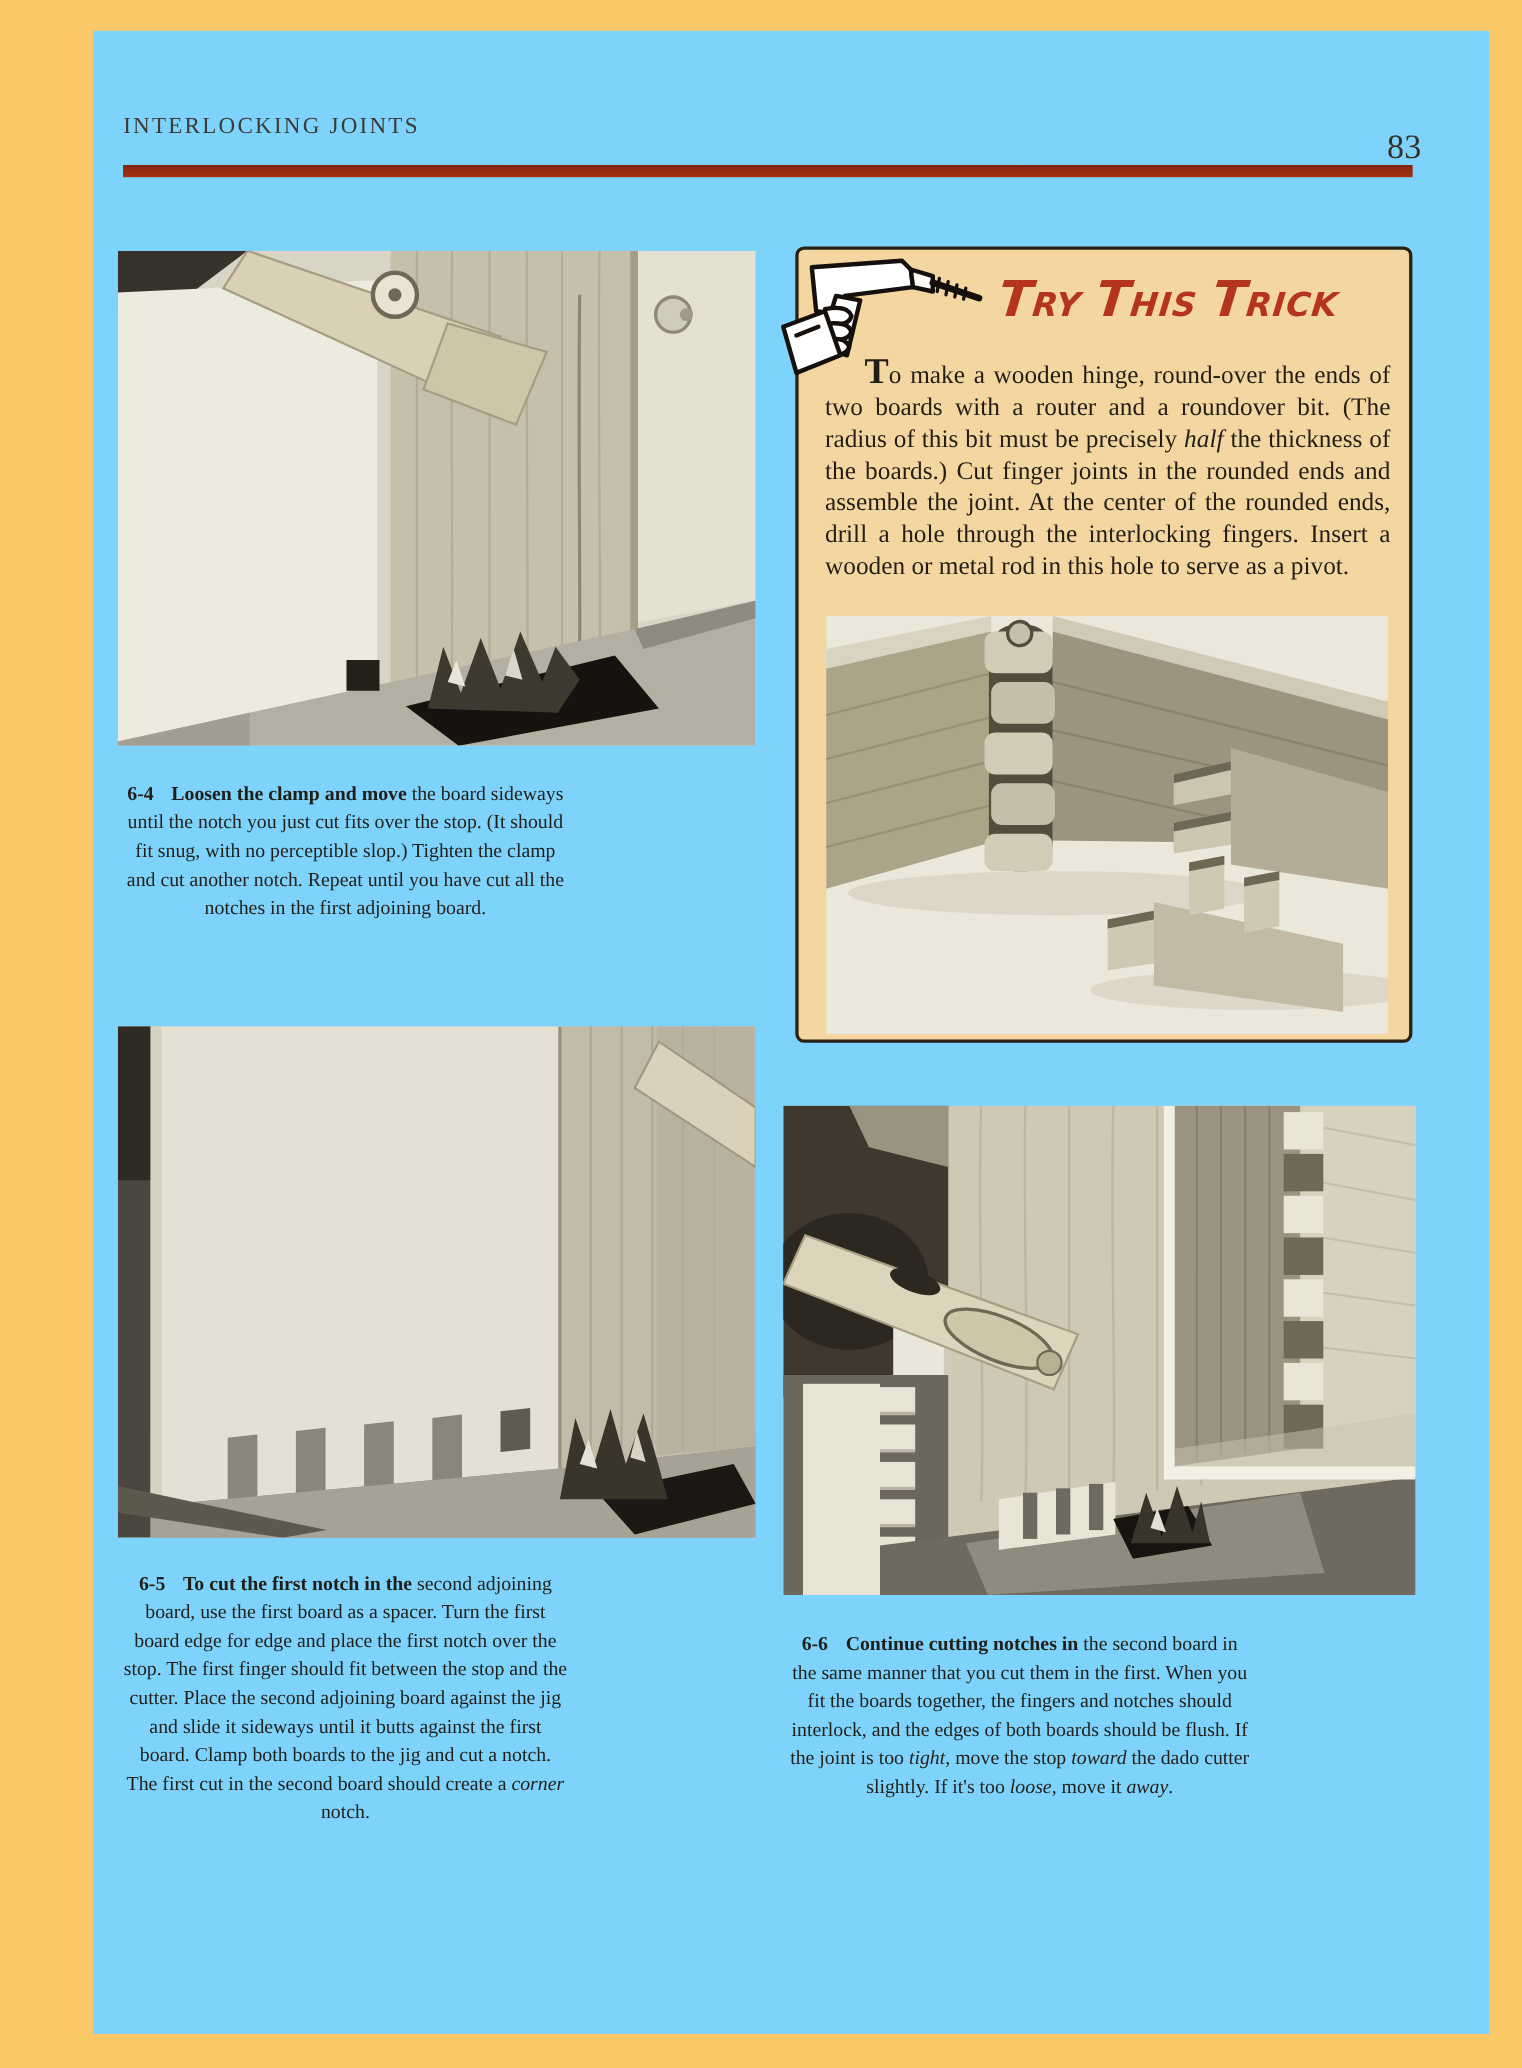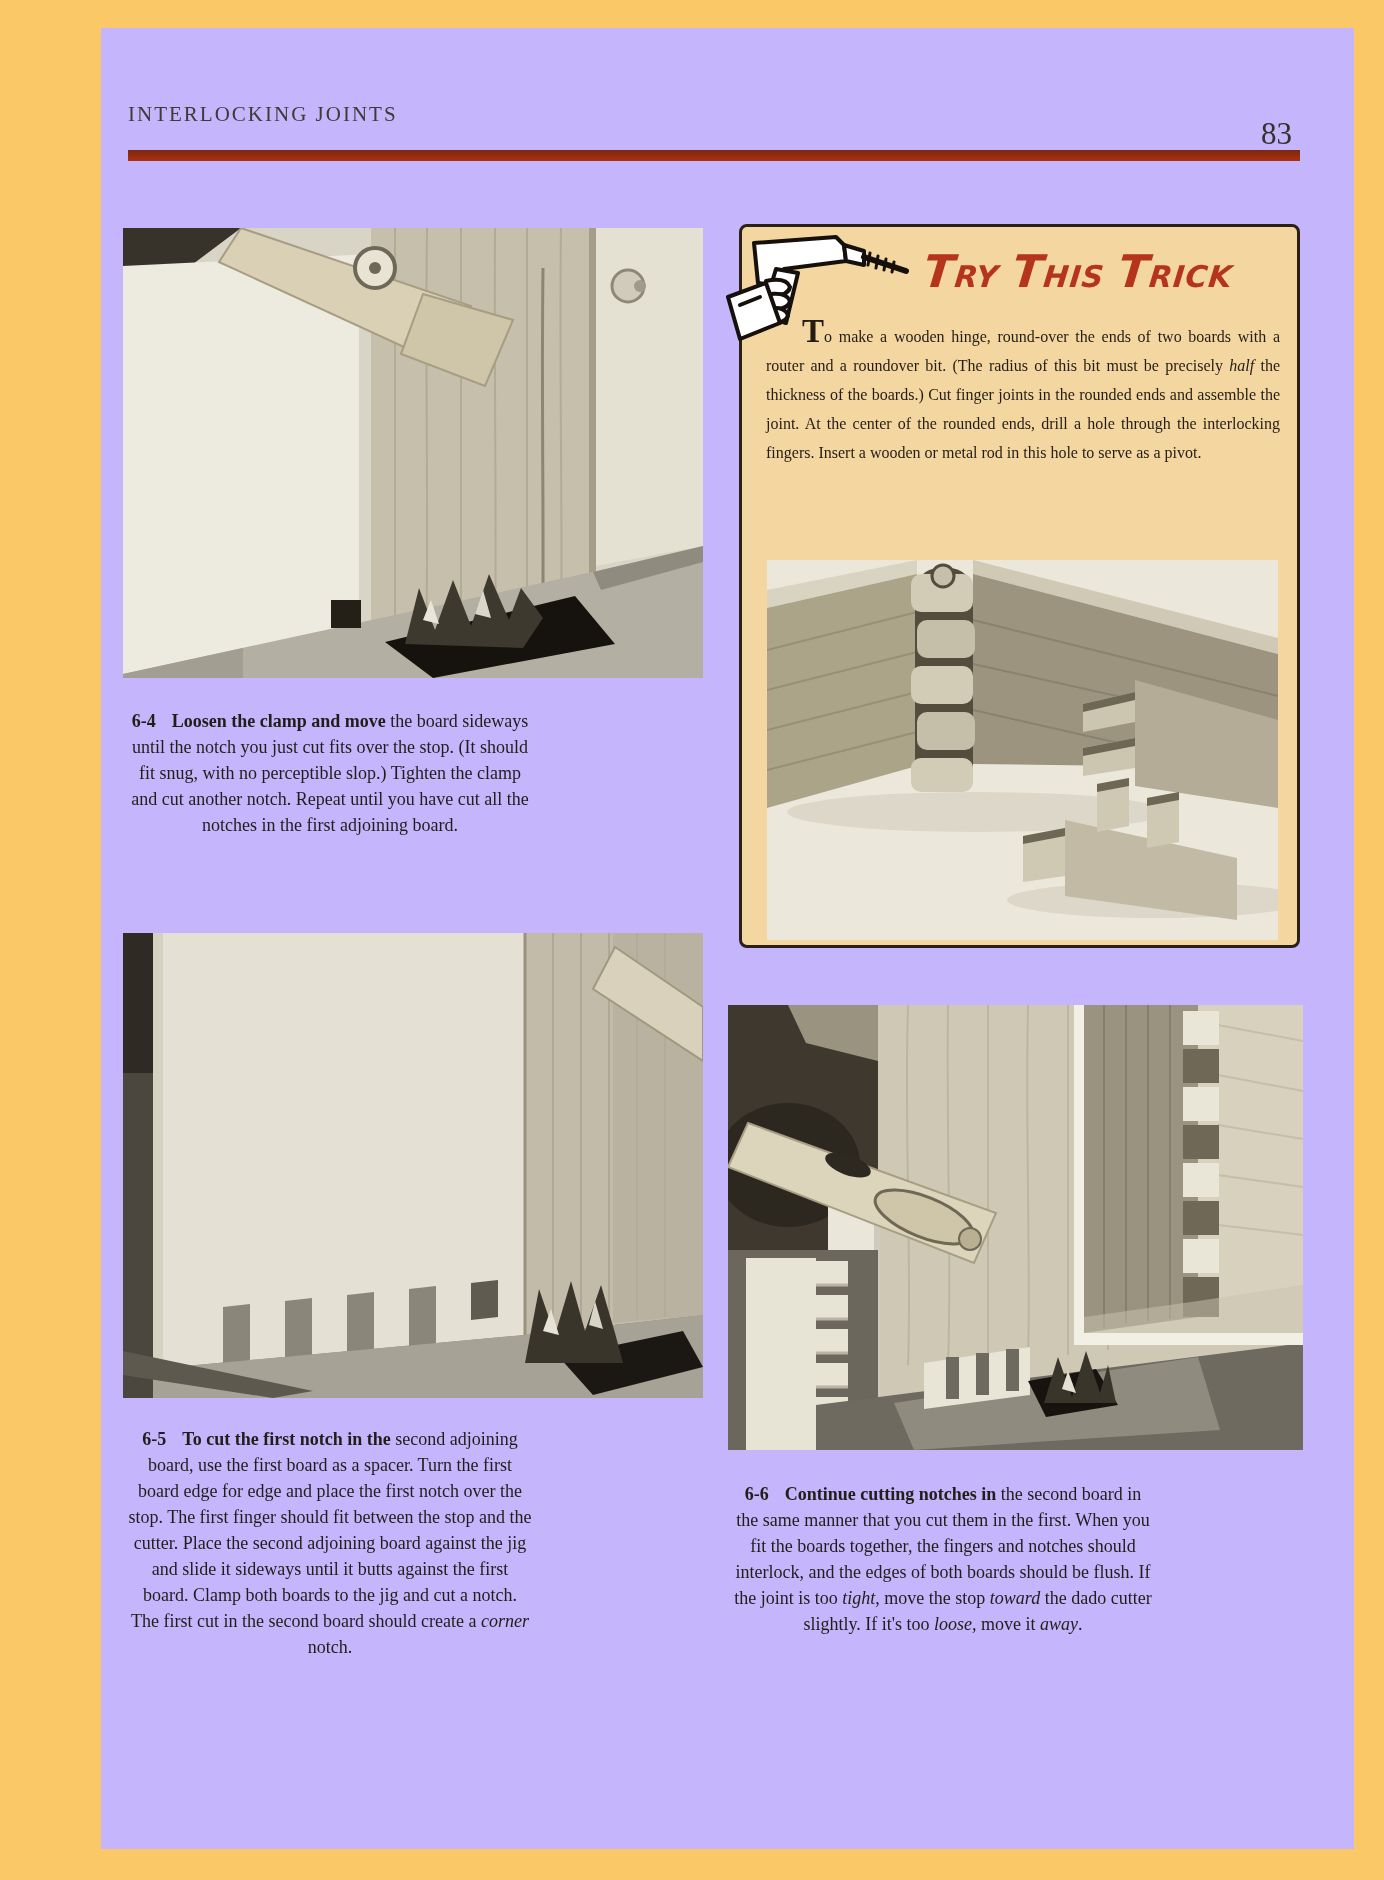--- a/index.html
+++ b/index.html
@@ -52,30 +52,30 @@
     color:#B5341C;
     font-family:"DejaVu Sans", sans-serif;
     font-style:italic;font-weight:bold;
     transform:skewX(-6deg);
     letter-spacing:1px;
   }
   .trick-word{display:inline-block;margin-right:13px;font-size:30px;text-transform:uppercase;}
   .trick-word::first-letter{font-size:45px;}
   .trick-body{
     position:absolute;left:24px;top:74px;width:514px;
-    font-size:16px;line-height:29px;color:#221D15;
+    font-size:23px;line-height:29px;color:#221D15;
     text-align:justify;text-indent:36px;
   }
   .trick-body::first-letter{font-size:33px;font-weight:600;}
   .trick-photo{position:absolute;left:25px;top:333px;width:511px;height:380px;}
 </style>
 </head>
 <body style="background-color: rgb(251, 200, 104);">
 
-<div class="page" style="background-color: #c4b5fd; margin-left: 16px;">
+<div class="page" style="background-color: #7dd3fc;">
 
   <div class="running-title">INTERLOCKING JOINTS</div>
   <div class="page-number">83</div>
   <div class="header-rule" style="background-color: rgb(158, 45, 15);"></div>
 
   <div class="photo" style="left:22px;top:200px;width:580px;height:450px;">
     <svg viewBox="0 0 580 450" preserveAspectRatio="none">
       <rect width="580" height="450" fill="#D8D4C6"></rect>
       <polygon points="0,0 118,0 70,36 0,54" fill="#37332B"></polygon>
 

